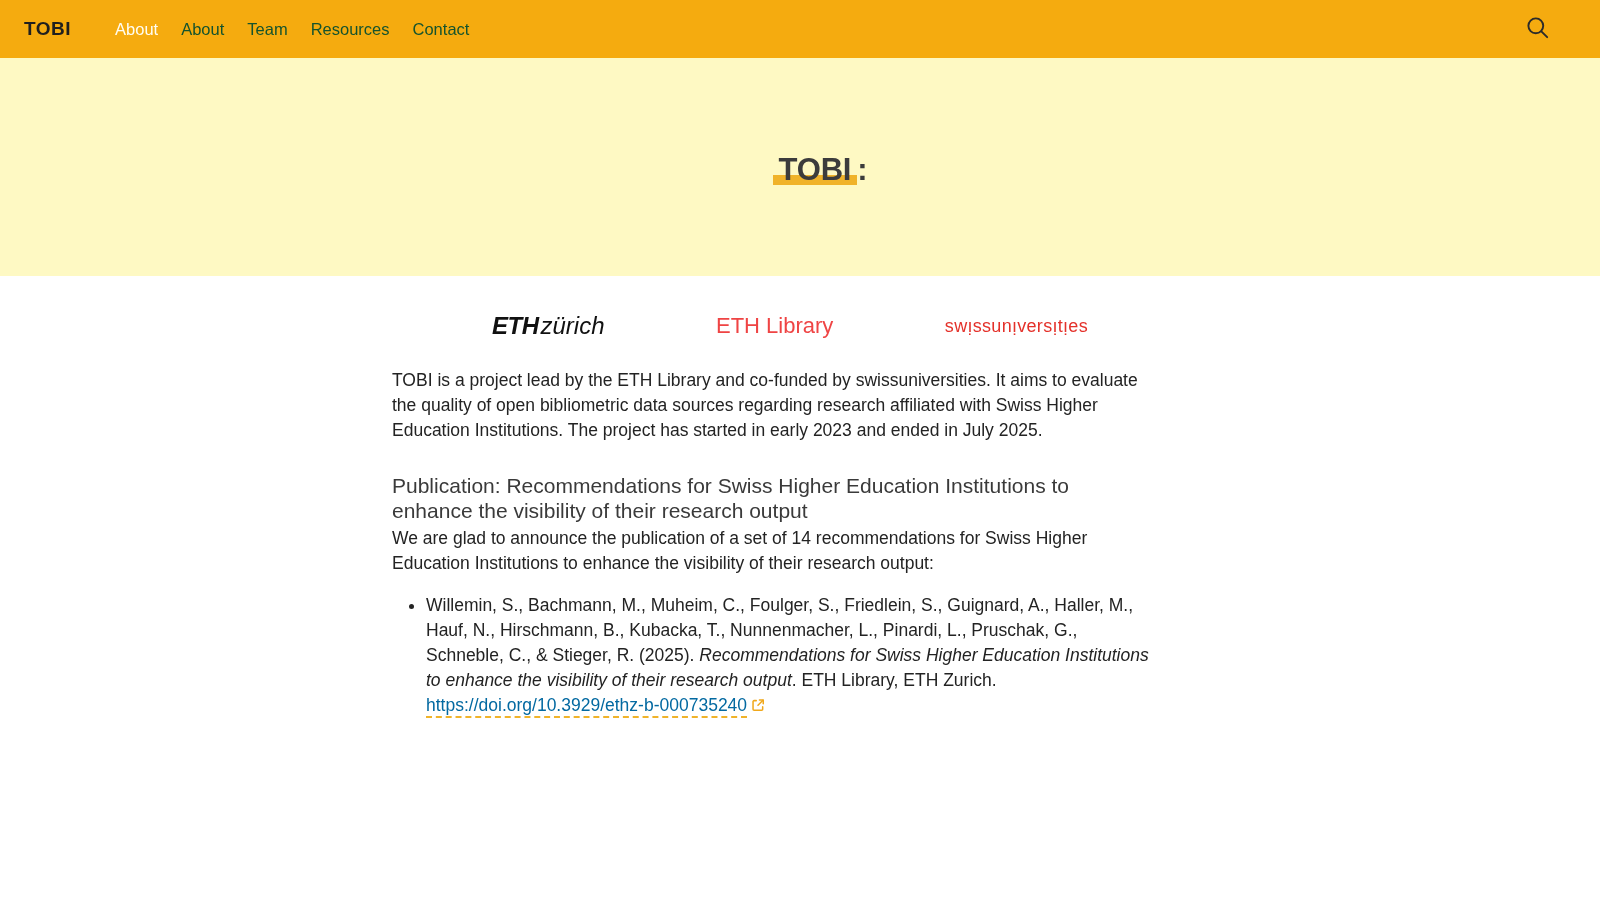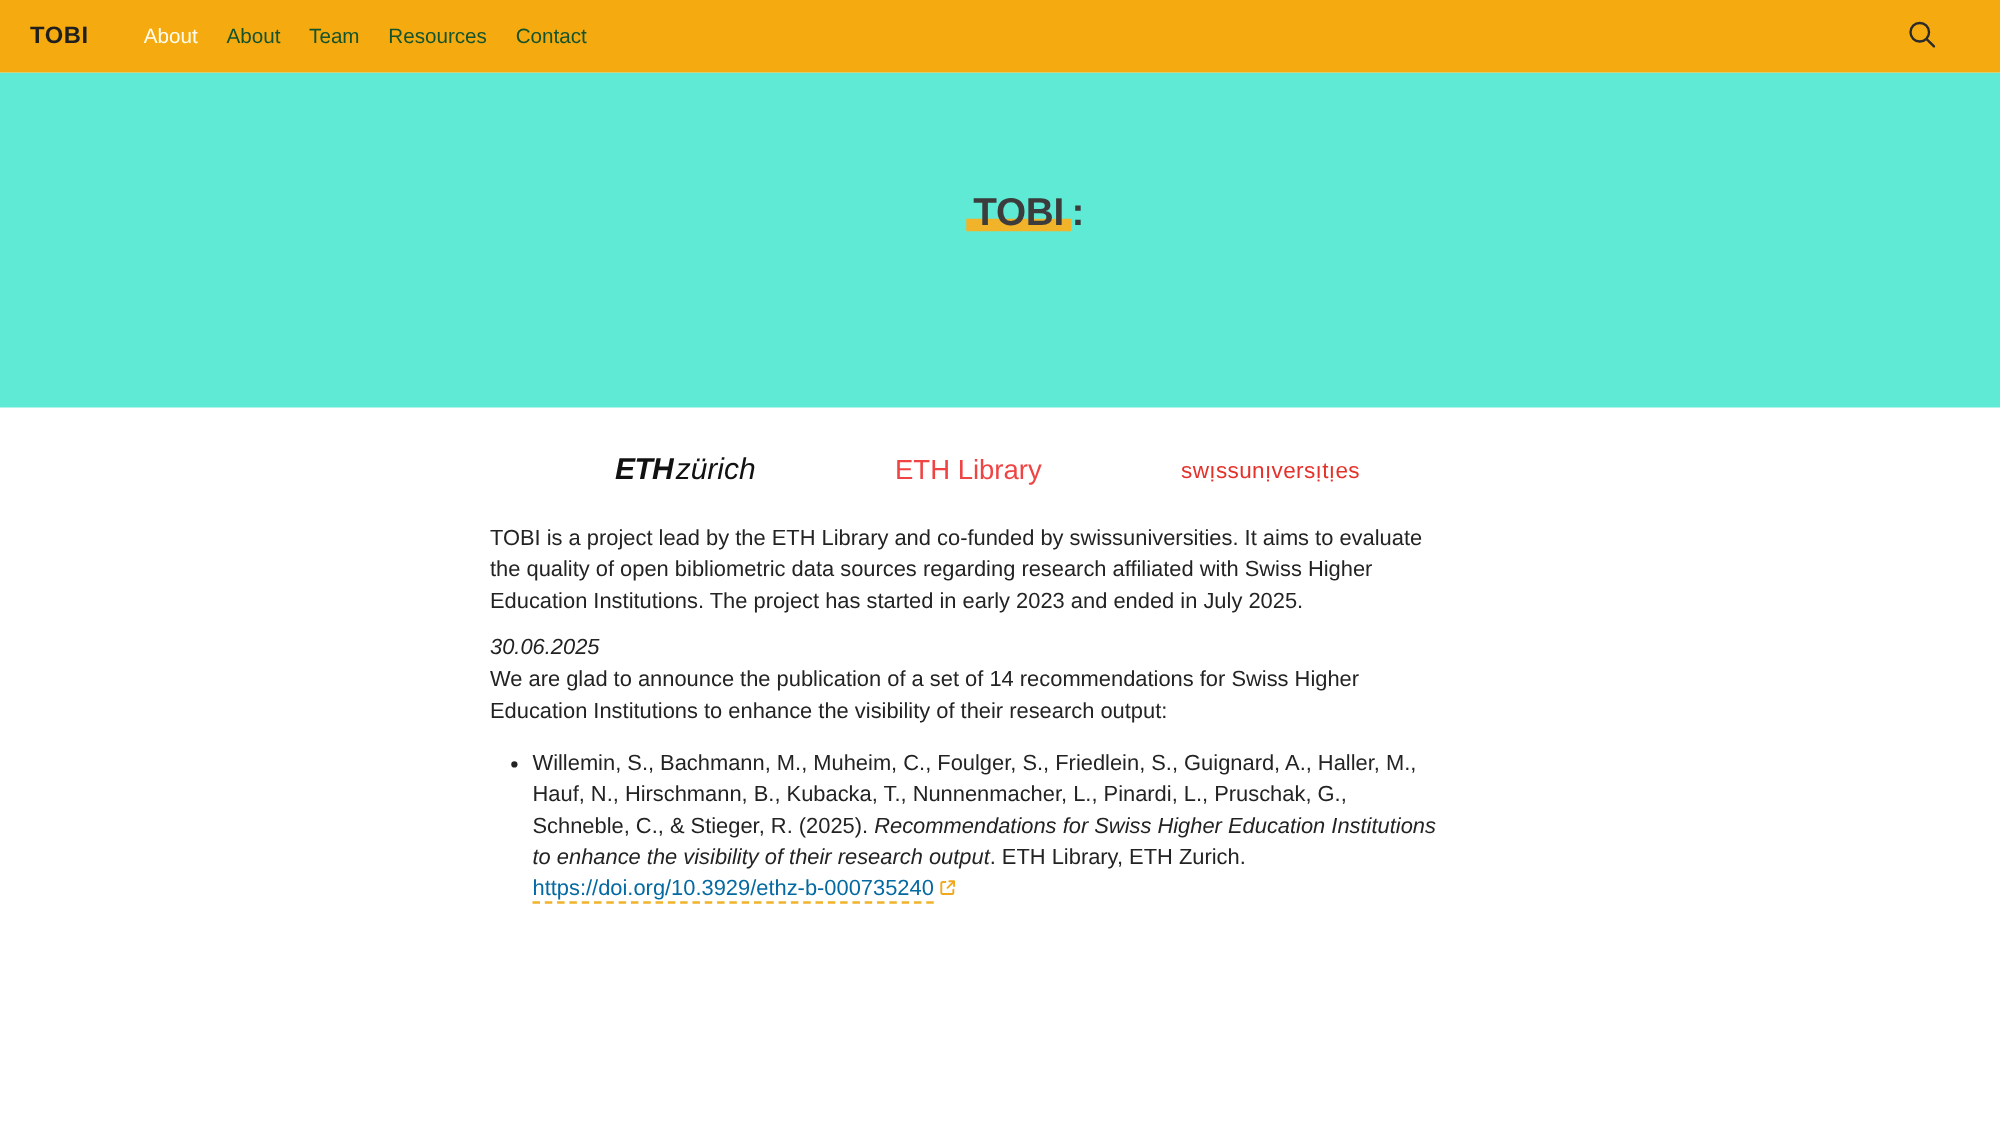--- a/index.html
+++ b/index.html
@@ -40,21 +40,21 @@
     position:absolute;
     right:46px; top:50%;
     transform:translateY(-50%);
     background:none; border:none;
     width:34px; height:34px;
     display:flex; align-items:center; justify-content:center;
     cursor:pointer;
   }
 
   
-  .hero { height:268px; background:#5eead4;padding-left:40px; }
+  .hero { height:218px; background:#fef9c3;padding-left:40px; }
   .hero-title {
     padding-top:92px;
     text-align:center;
     font-size:31px;
     font-weight:700;
     line-height:40px;
     color:#3C3C3C;
     letter-spacing:-.2px;
   }
   .hl {
@@ -163,21 +163,21 @@
   <div class="logos">
     <div class="eth-logo"><span class="eth-bold">ETH</span><span class="eth-light">zürich</span></div>
     <div class="eth-library">ETH Library</div>
     <div class="swissuni">swı̣ssunı̣versı̣tı̣es</div>
   </div>
 
   <p class="intro">TOBI is a project lead by the ETH Library and co-funded by swissuniversities. It aims to evaluate the quality of open bibliometric data sources regarding research affiliated with Swiss Higher Education Institutions. The project has started in early 2023 and ended in July 2025.</p>
 
 
   <article>
-    <p class="article-date">30.06.2025</p>
+    <h3 class="article-title">Publication: Recommendations for Swiss Higher Education Institutions to enhance the visibility of their research output</h3>
     <p class="article-lead">We are glad to announce the publication of a set of 14 recommendations for Swiss Higher Education Institutions to enhance the visibility of their research output:</p>
 
     <ul class="citation-list">
       <li>
         <span>Willemin, S., Bachmann, M., Muheim, C., Foulger, S., Friedlein, S., Guignard, A., Haller, M., Hauf, N., Hirschmann, B., Kubacka, T., Nunnenmacher, L., Pinardi, L., Pruschak, G., Schneble, C., &amp; Stieger, R. (2025). </span><span class="work-title">Recommendations for Swiss Higher Education Institutions to enhance the visibility of their research output</span><span>. ETH Library, ETH Zurich. </span><a class="doi-link">https://doi.org/10.3929/ethz-b-000735240</a><span class="ext-icon">
           <svg width="14" height="14" viewBox="0 0 24 24" fill="none" stroke="#F0A81C" stroke-width="2.6" stroke-linecap="round" stroke-linejoin="round">
             <path d="M9 4.5H5.2A1.7 1.7 0 0 0 3.5 6.2v13.1A1.7 1.7 0 0 0 5.2 21h13.1a1.7 1.7 0 0 0 1.7-1.7V15"></path>
             <path d="M14.5 3.5H21V10"></path>
             <path d="M20.5 4 12 12.5"></path>
           </svg>

